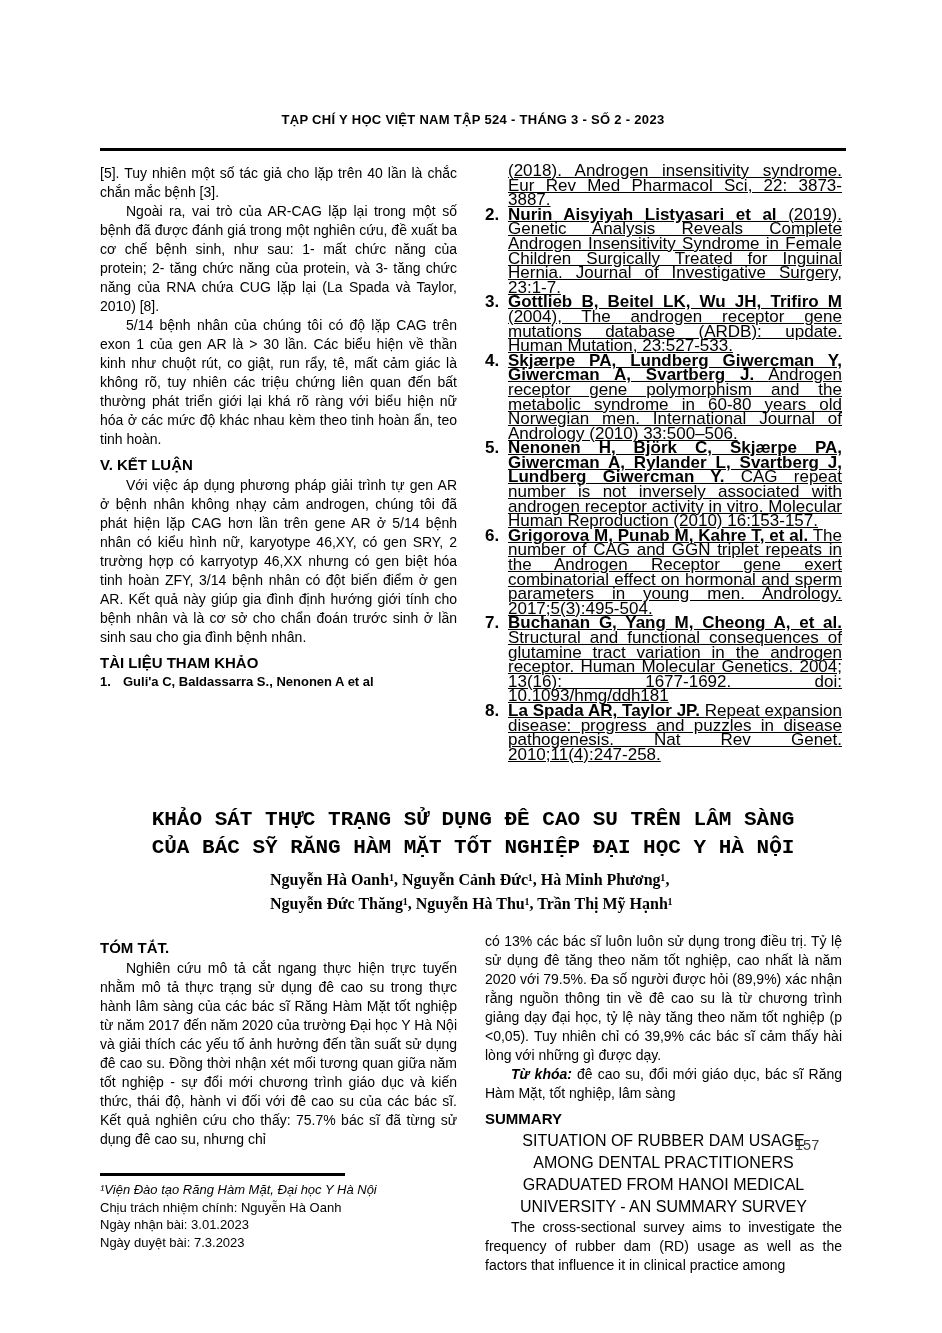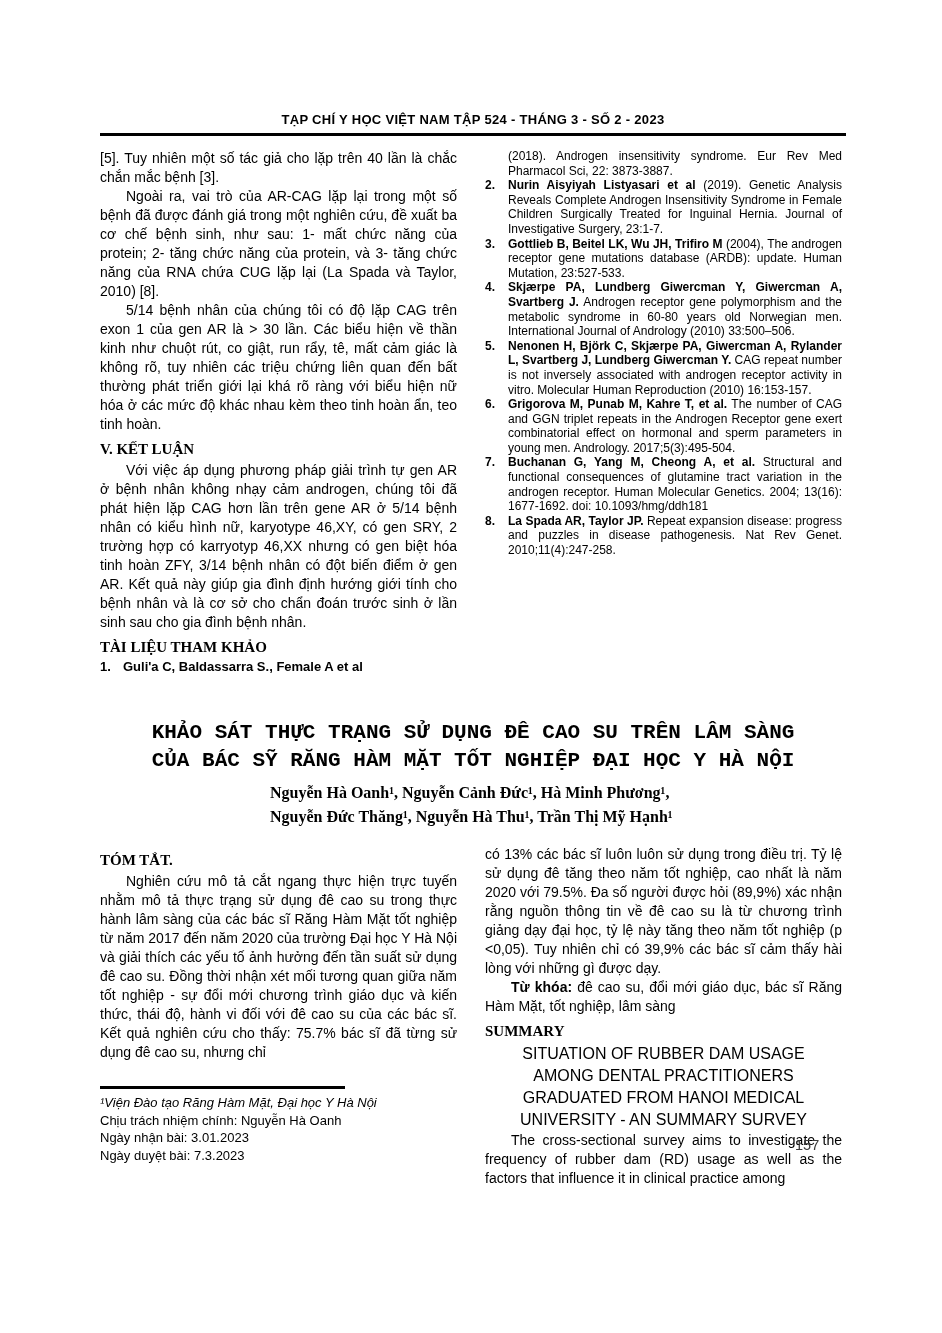--- a/index.html
+++ b/index.html
@@ -14,43 +14,42 @@
   .content {
     position:absolute;
     left:100px; top:112px;
     width:746px;
   }
   .journal-header {
     text-align:center;
     font-weight:bold;
     font-size:13px;
     letter-spacing:0.3px;
-    padding-bottom:6px;
+    padding-bottom:21px;
     border-bottom:3px solid #000;
   }
   .cols {
     display:flex;
     gap:28px;
     margin-top:13px;
   }
   .col { width:357px; }
   .body-text {
     font-size:14px;
     line-height:19px;
     text-align:justify;
     margin:0;
   }
   .indent { text-indent:26px; }
   .sec-heading {
     font-weight:bold;
     font-size:15px;
     margin:7px 0 3px 0;
-    font-family:Liberation Serif, serif;
-  }
-  .refs { font-size:12px; line-height:14.6px; }
+  }
+  .refs { font-size:17px; line-height:14.6px;text-decoration:underline; }
   .ref {
     position:relative;
     padding-left:23px;
     text-align:justify;
     margin:0;
   }
   .ref .num {
     position:absolute; left:0; top:0;
     font-weight:bold;
   }
@@ -85,21 +84,21 @@
   .footnote-rule {
     width:245px; height:0;
     border-top:3px solid #000;
     margin-bottom:5px;
   }
   .footnote {
     font-size:13px;
     line-height:17.5px;
   }
   .footnote .aff { font-style:italic; }
-  .kw-label { font-weight:bold; }
+  .kw-label { font-weight:bold; font-style:italic; }
   .summary-title {
     font-size:16px;
     line-height:22px;
     text-align:center;
     margin:2px 0 0 0;
   }
   .page-number {
     position:absolute;
     left:795px; top:1137px;
     font-size:14.5px;
@@ -117,21 +116,21 @@
     <div class="cols">
       <div class="col">
         <p class="body-text">[5]. Tuy nhiên một số tác giả cho lặp trên 40 lần là chắc chắn mắc bệnh [3].</p>
         <p class="body-text indent">Ngoài ra, vai trò của AR-CAG lặp lại trong một số bệnh đã được đánh giá trong một nghiên cứu, đề xuất ba cơ chế bệnh sinh, như sau: 1- mất chức năng của protein; 2- tăng chức năng của protein, và 3- tăng chức năng của RNA chứa CUG lặp lại (La Spada và Taylor, 2010) [8].</p>
         <p class="body-text indent">5/14 bệnh nhân của chúng tôi có độ lặp CAG trên exon 1 của gen AR là &gt; 30 lần. Các biểu hiện về thần kinh như chuột rút, co giật, run rẩy, tê, mất cảm giác là không rõ, tuy nhiên các triệu chứng liên quan đến bất thường phát triển giới lại khá rõ ràng với biểu hiện nữ hóa ở các mức độ khác nhau kèm theo tinh hoàn ẩn, teo tinh hoàn.</p>
         <div class="sec-heading">V. KẾT LUẬN</div>
         <p class="body-text indent">Với việc áp dụng phương pháp giải trình tự gen AR ở bệnh nhân không nhạy cảm androgen, chúng tôi đã phát hiện lặp CAG hơn lần trên gene AR ở 5/14 bệnh nhân có kiểu hình nữ, karyotype 46,XY, có gen SRY, 2 trường hợp có karryotyp 46,XX nhưng có gen biệt hóa tinh hoàn ZFY, 3/14 bệnh nhân có đột biến điểm ở gen AR. Kết quả này giúp gia đình định hướng giới tính cho bệnh nhân và là cơ sở cho chẩn đoán trước sinh ở lần sinh sau cho gia đình bệnh nhân.</p>
         <div class="sec-heading">TÀI LIỆU THAM KHẢO</div>
         <div class="ref ref-first">
           <span class="num">1.</span>
-          <span class="auth">Guli'a C, Baldassarra S., Female A et al</span>
+          <span class="auth">Guli'a C, Baldassarra S., Nenonen A et al</span>
         </div>
       </div>
 
       <div class="col refs">
         <p class="ref-cont">(2018). Androgen insensitivity syndrome. Eur Rev Med Pharmacol Sci, 22: 3873-3887.</p>
         <div class="ref">
           <span class="num">2.</span>
           <span class="auth"></span>
           <span class="auth">Nurin Aisyiyah Listyasari et al</span>
           <span>(2019). Genetic Analysis Reveals Complete Androgen Insensitivity Syndrome in Female Children Surgically Treated for Inguinal Hernia. Journal of Investigative Surgery, 23:1-7.</span>

